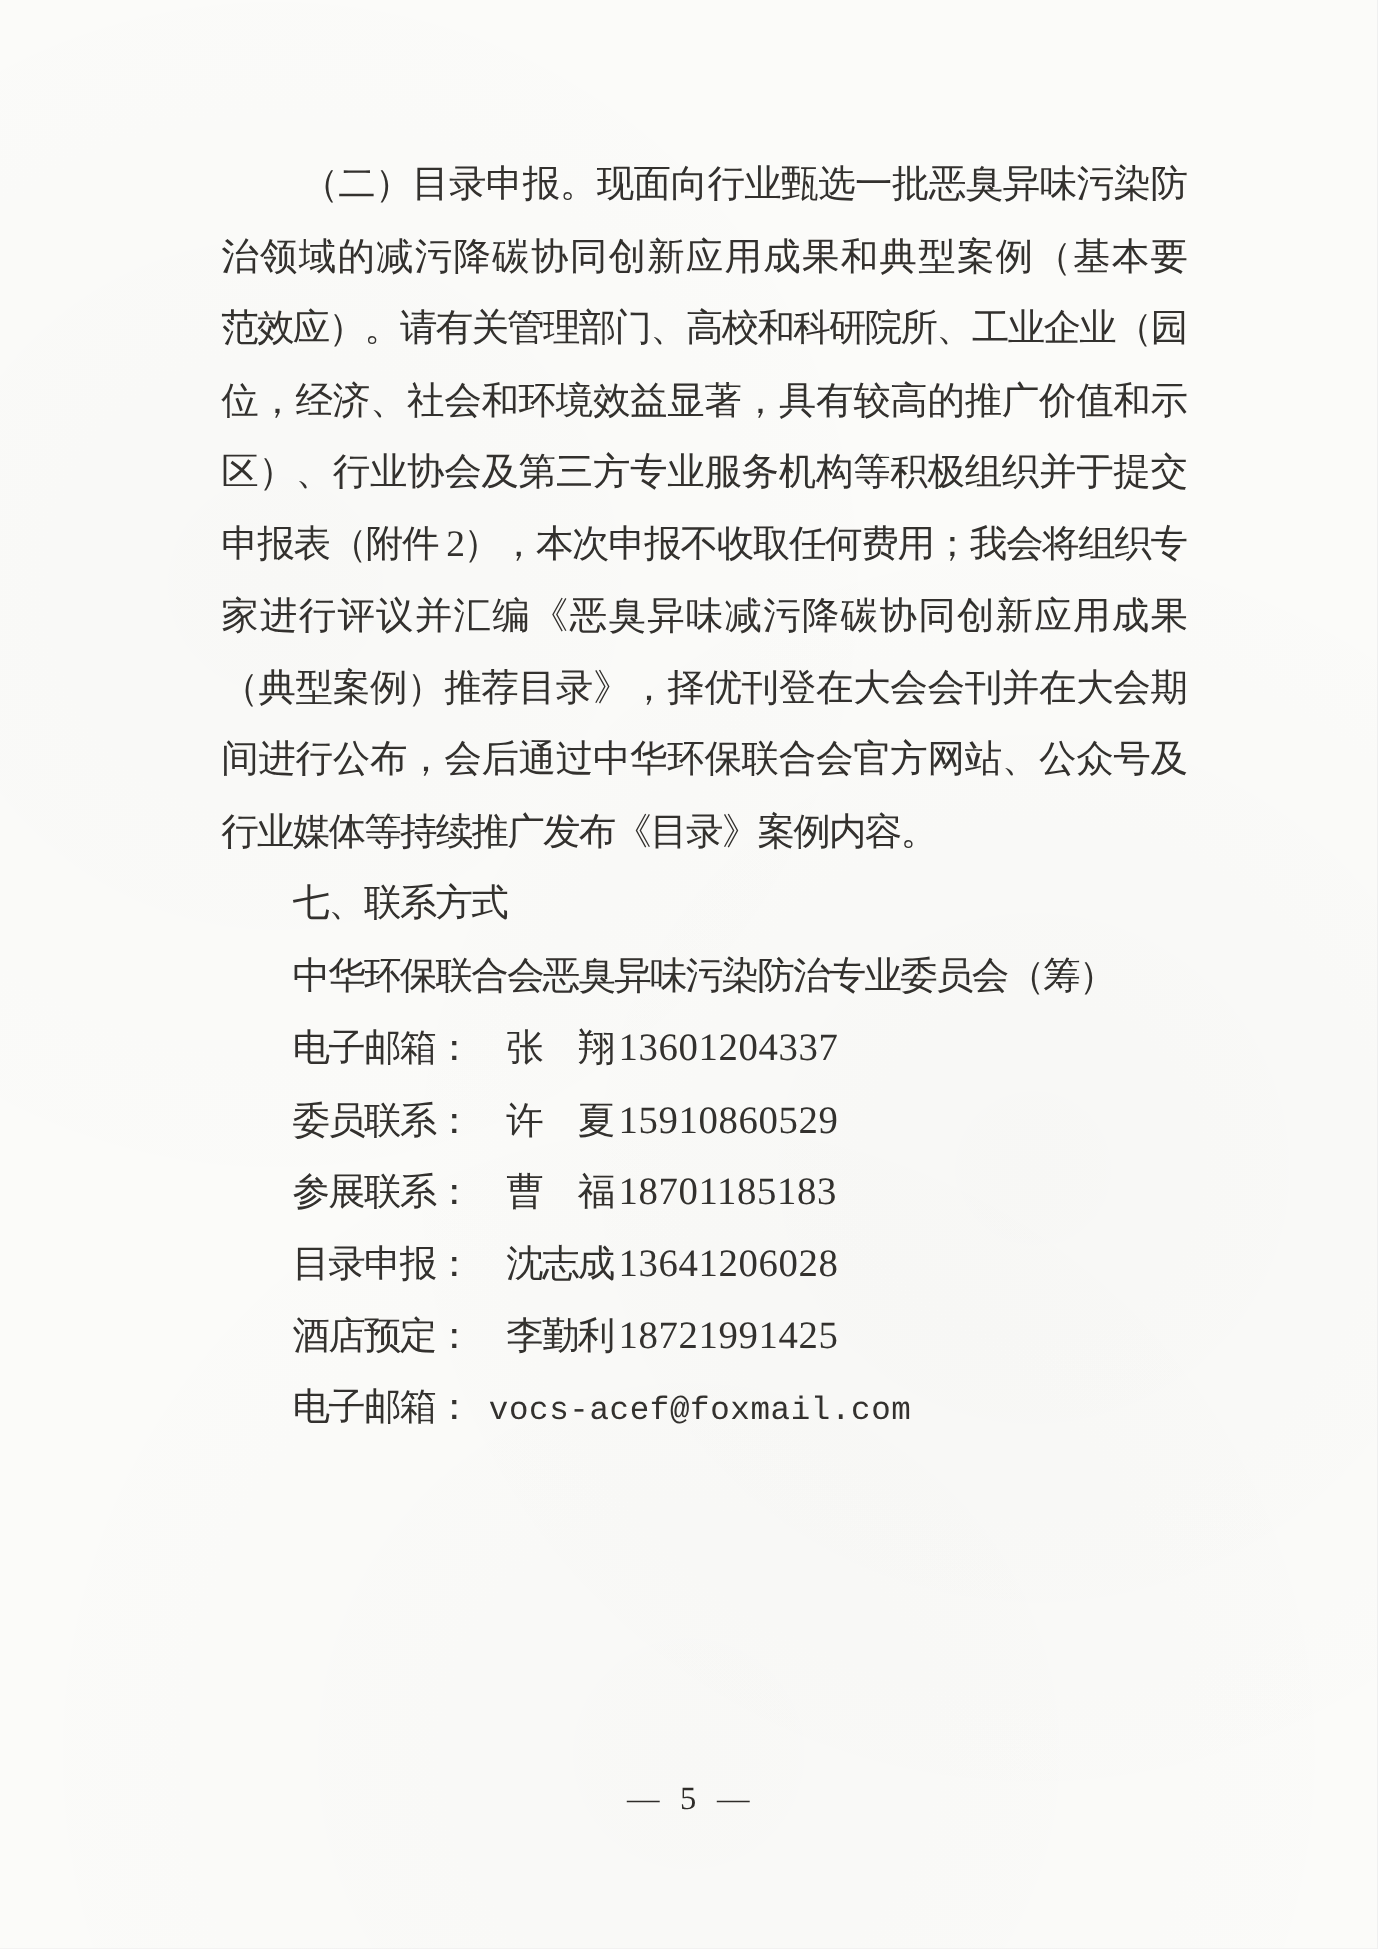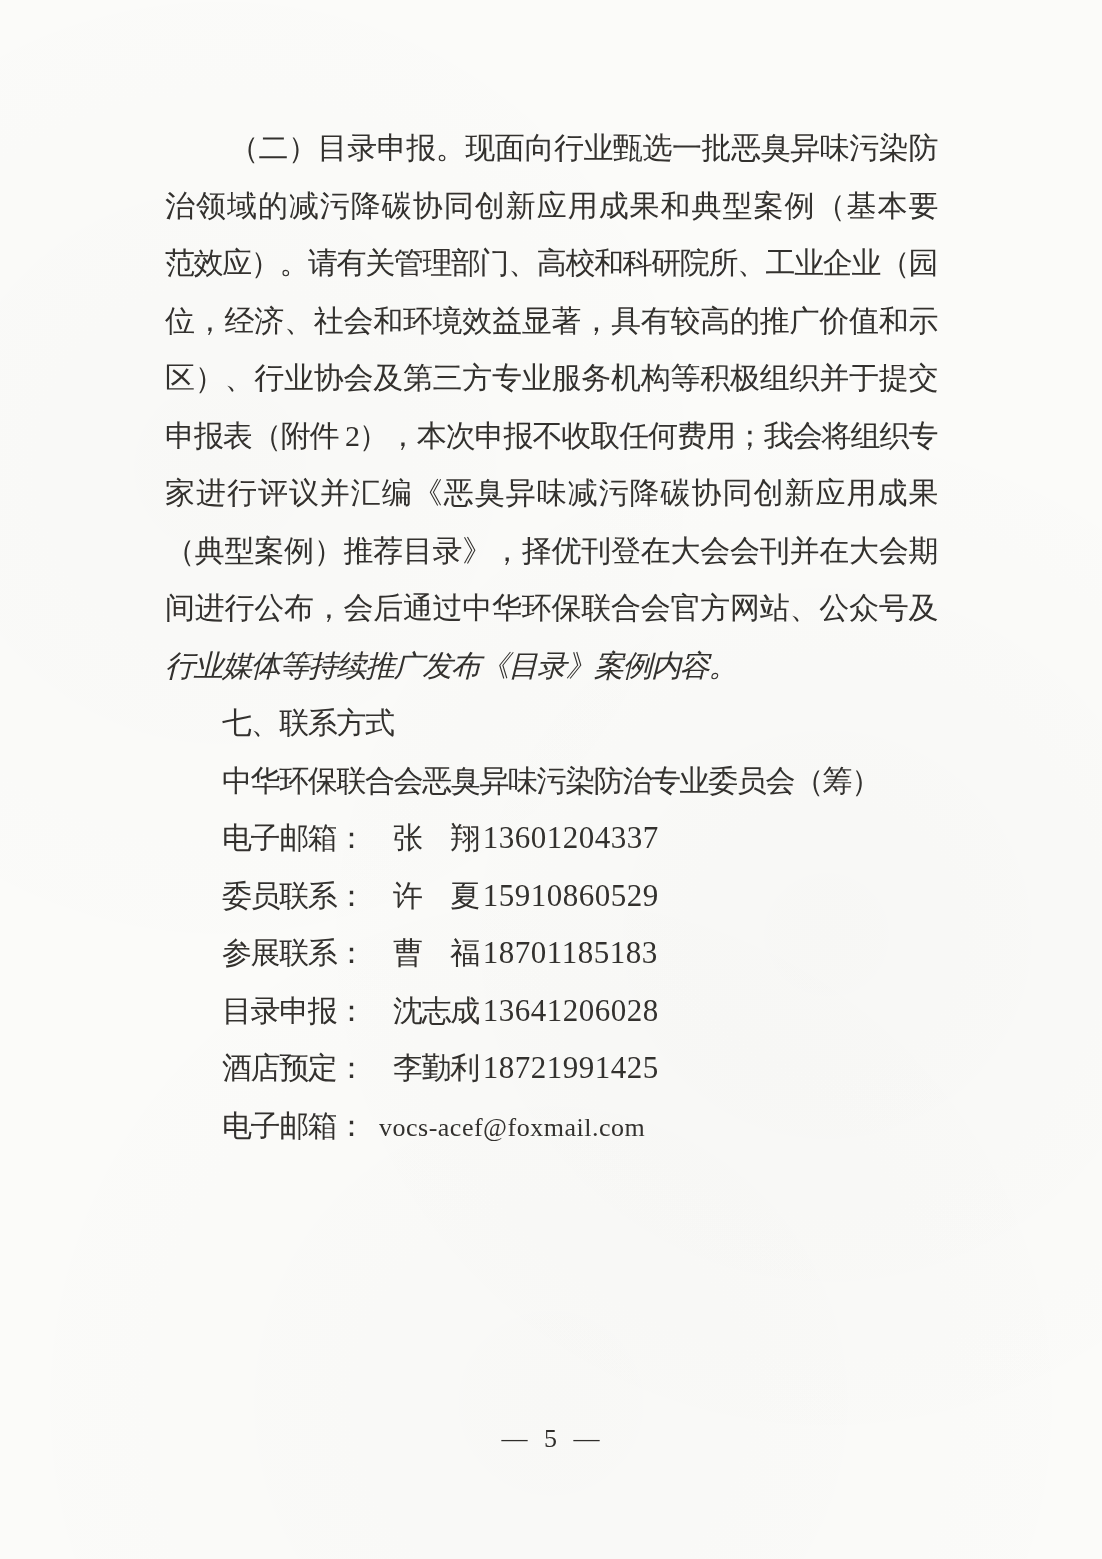--- a/index.html
+++ b/index.html
@@ -23,40 +23,39 @@
     position: absolute;
     inset: 0;
     background:
       radial-gradient(circle at 20% 30%, rgba(0,0,0,0.012), transparent 40%),
       radial-gradient(circle at 75% 60%, rgba(0,0,0,0.015), transparent 45%),
       radial-gradient(circle at 50% 90%, rgba(0,0,0,0.012), transparent 40%);
     pointer-events: none;
   }
   .content {
     position: absolute;
-    left: 165px;
+    left: 177px;
     top: 119px;
     width: 772px;
   }
   .pline {
     height: 57.5px;
     line-height: 57.5px;
     font-size: 30px;
     letter-spacing: -1.4px;
     text-align: justify;
     text-align-last: justify;
     white-space: nowrap;
   }
   .pline.first {
     text-indent: 64px;
   }
   .pline.last {
     text-align: left;
     text-align-last: left;
-    font-style: italic;
   }
   .hline {
     height: 57.5px;
     line-height: 57.5px;
     font-size: 30px;
     letter-spacing: -1.4px;
     padding-left: 57px;
     text-align: left;
     white-space: nowrap;
   }
@@ -67,21 +66,21 @@
   .contact-phone {
     display: inline-block;
     margin-left: 4px;
     font-family: "Liberation Serif", "DejaVu Serif", serif;
     letter-spacing: 0.5px;
     font-size: 31px;
   }
   .email-address {
     display: inline-block;
     margin-left: 14px;
-    font-family: Liberation Serif, serif;
+    font-family: Liberation Mono, monospace;
     font-size: 26px;
     letter-spacing: 0.5px;
   }
   .page-number {
     position: absolute;
     left: 0;
     right: 0;
     top: 1424px;
     text-align: center;
     font-size: 26px;

